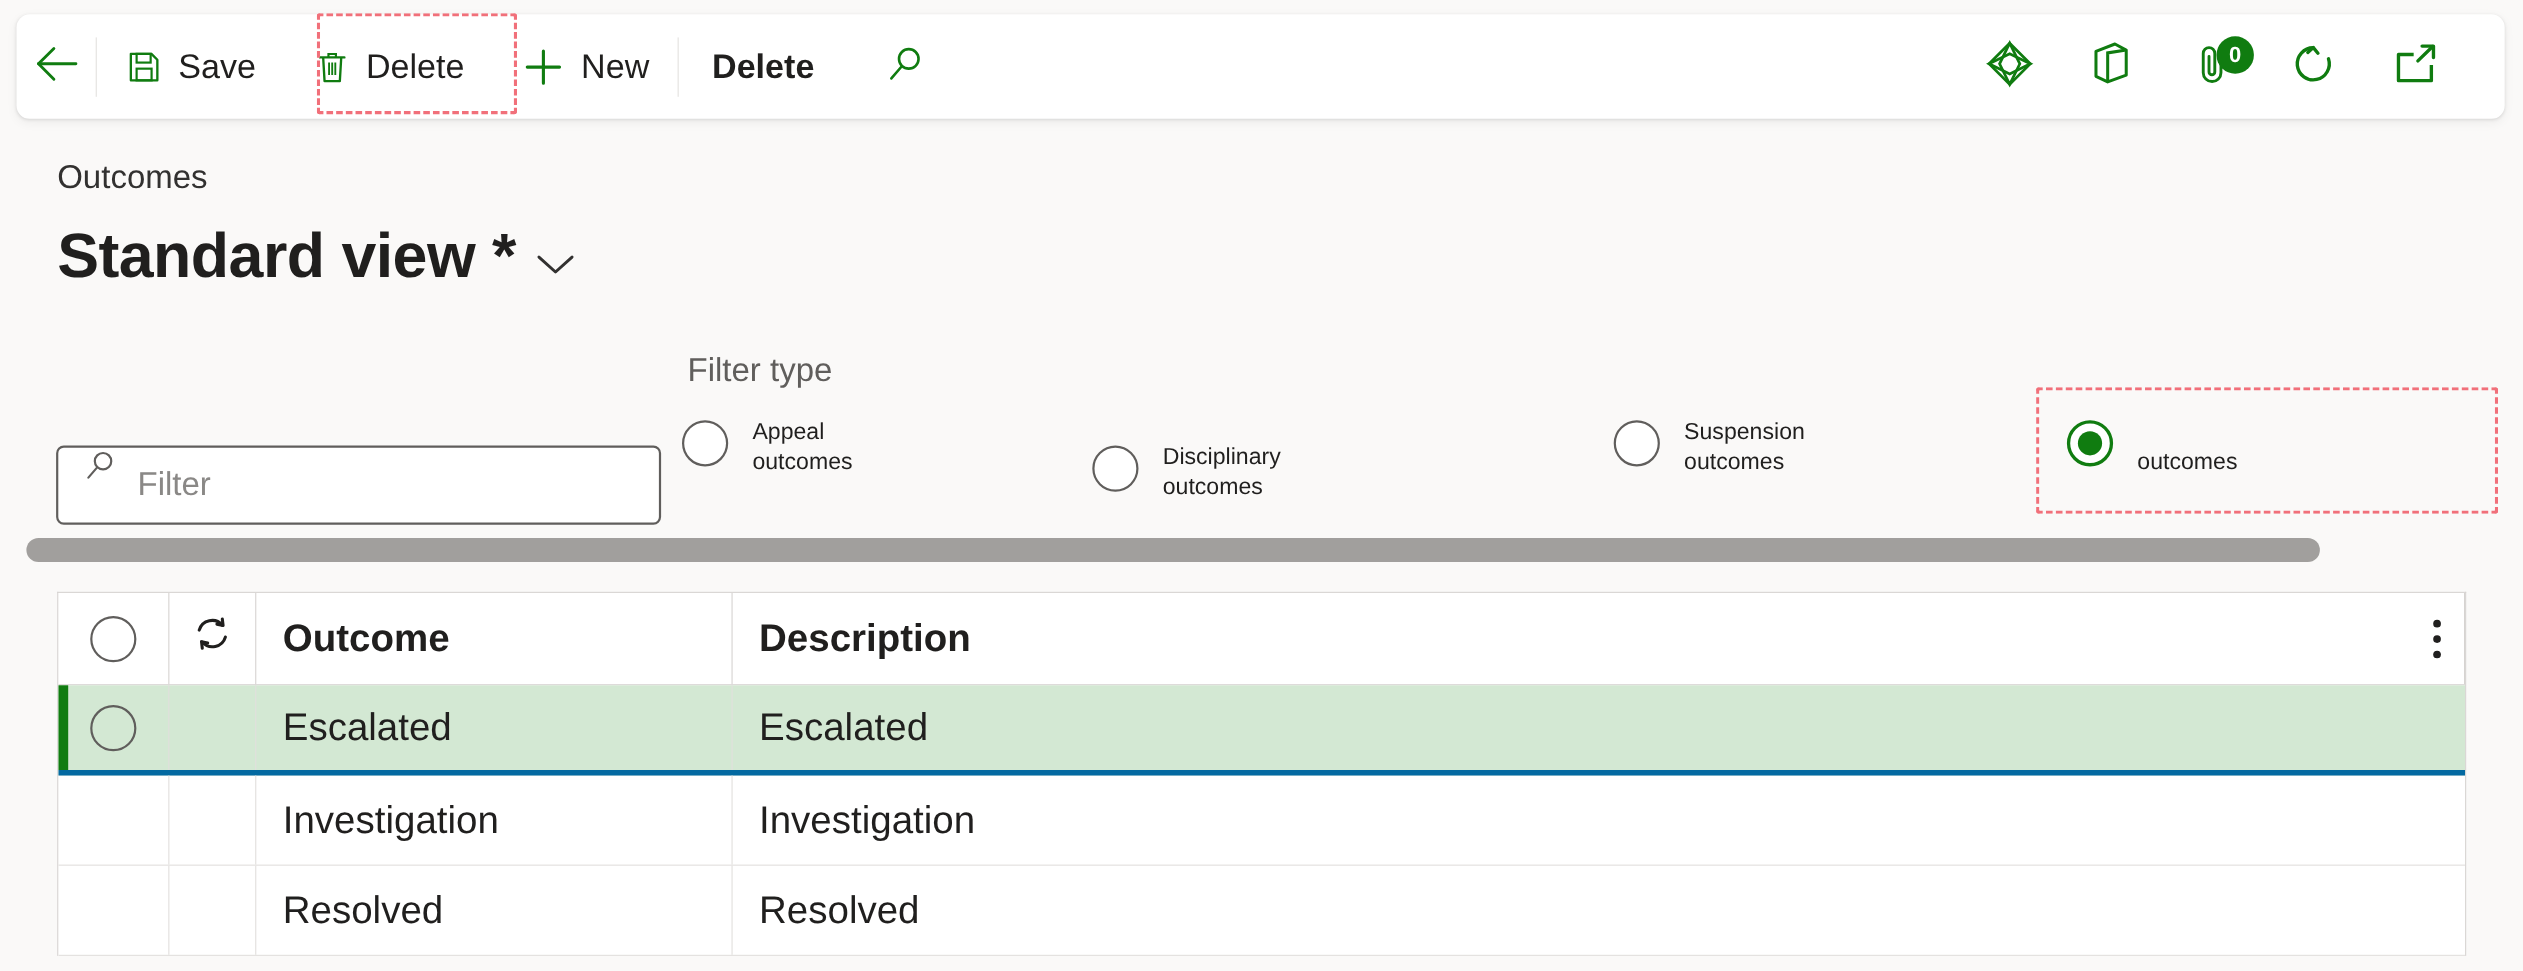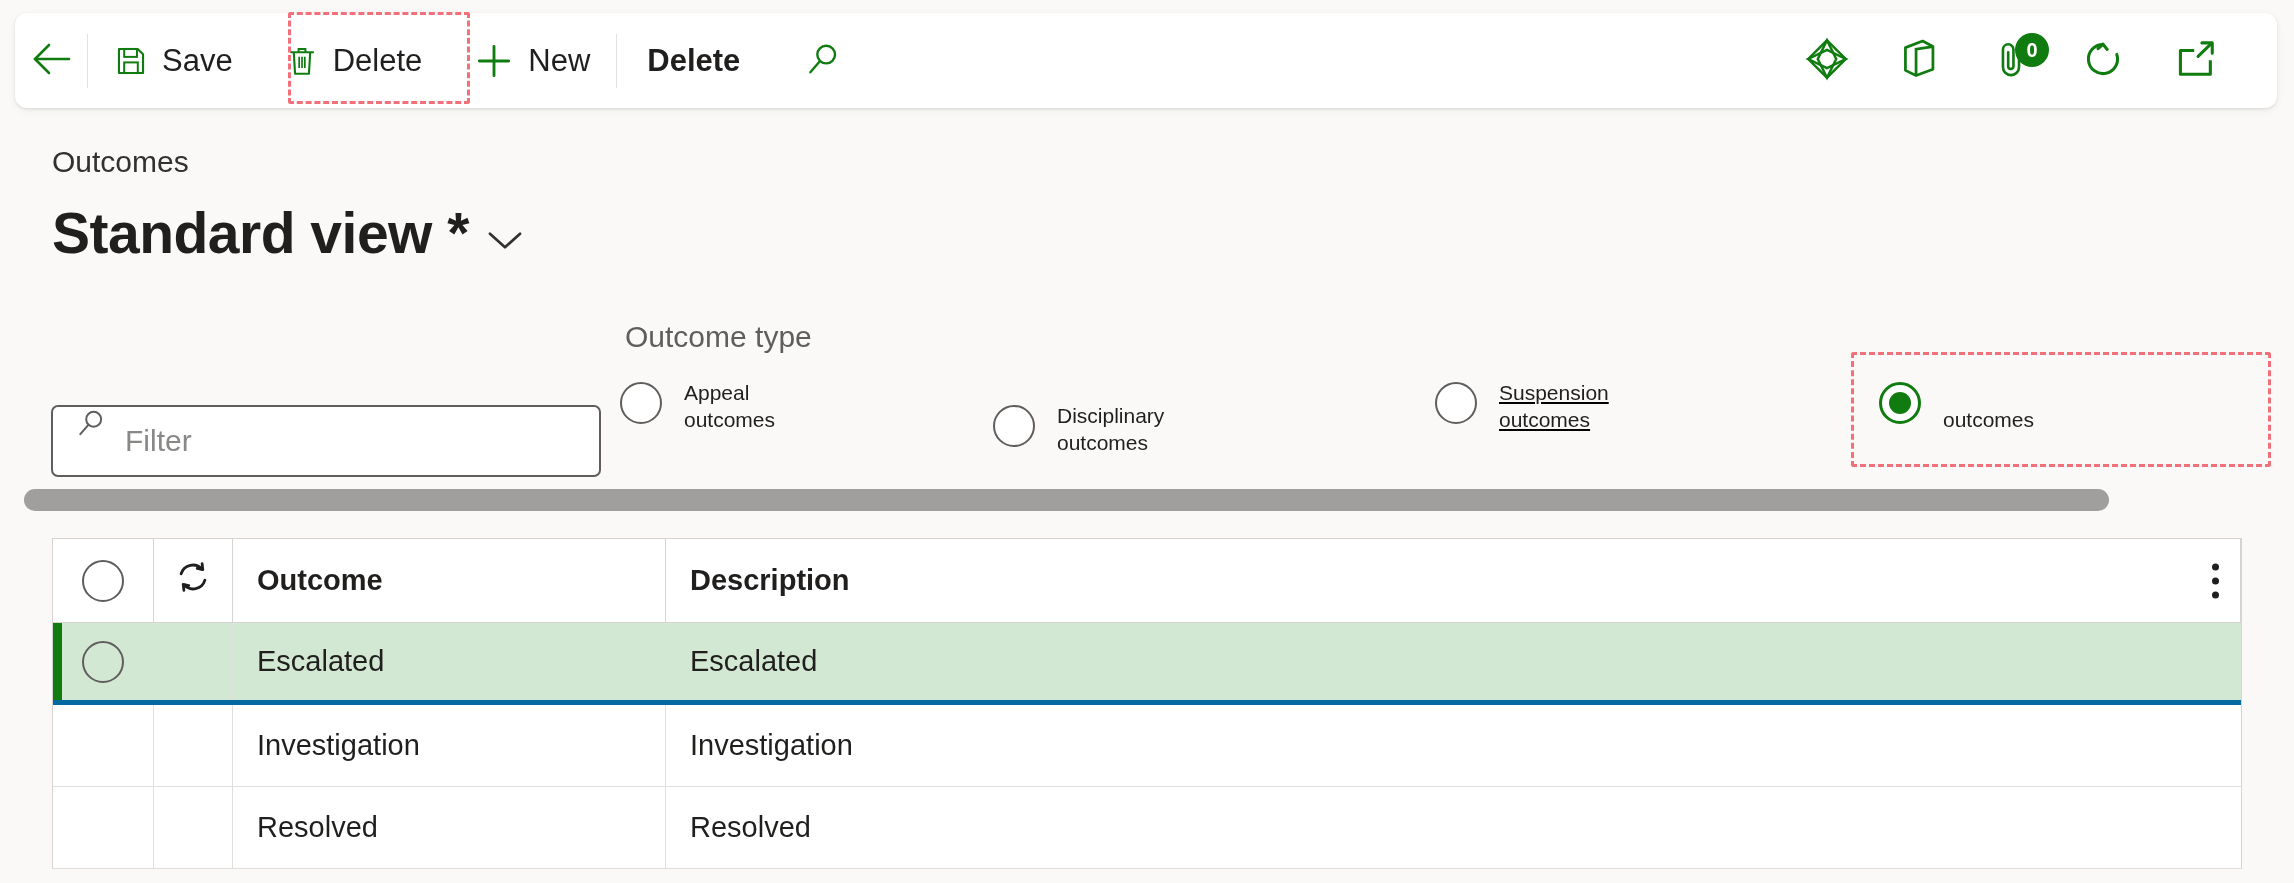--- a/index.html
+++ b/index.html
@@ -192,21 +192,21 @@
   .grow.selected { background: #d3e8d3; border-bottom: 5px solid #0369a1; }
   .grow.selected::before {
     content: "";
     position: absolute; left: 0; top: 0; bottom: 0;
     width: 9px; background: #107c10;
   }
   .gcell {
     display: flex; align-items: center;
     border-right: 1px solid #e1dfdd;
     padding: 0 14px;
-    font-size: 29px;
+    font-size: 35px;
     color: #201f1e;
   }
   .grow.header .gcell { border-right: 1px solid #d6d3d1; }
   .c-select { width: 101px; justify-content: center; }
   .c-refresh { width: 79px; justify-content: center; }
   .c-outcome { width: 433px; padding-left: 24px; }
   .c-desc { flex: 1; padding-left: 24px; border-right: none; }
   .grow.header .gcell { font-weight: 700; }
   .rowcircle {
     width: 42px; height: 42px; border-radius: 50%;
@@ -357,35 +357,35 @@
   <div class="filterbox">
     <span>
       <svg width="32" height="32" viewBox="0 0 24 24" fill="none">
         <circle cx="14" cy="9.2" r="5.6" stroke="#605e5c" stroke-width="1.5"></circle>
         <path d="M10 13.4 L4 20.4" stroke="#605e5c" stroke-width="1.5" stroke-linecap="round"></path>
       </svg>
     </span>
     <input type="text" placeholder="Filter" value="" style="">
   </div>
 
-  <div class="outcome-label">Outcome type</div>
+  <div class="outcome-label">Filter type</div>
 
   <div class="radiogroup">
 
     <label class="radio" style="left:0px; top:0px;">
       <span class="rdot"></span>
       <span class="rlabel"><span>Appeal</span><br><span>outcomes</span></span>
     </label>
 
     <label class="radio" style="left:373px; top:0px;margin-top:23px;">
       <span class="rdot"></span>
       <span class="rlabel"><span>Disciplinary</span><br><span>outcomes</span></span>
     </label>
 
-    <label class="radio" style="left:815px; top:0px;text-decoration:underline;">
+    <label class="radio" style="left:847px; top:0px;">
       <span class="rdot"></span>
       <span class="rlabel"><span>Suspension</span><br><span>outcomes</span></span>
     </label>
 
     <label class="radio" style="left:1259px; top:0px;">
       <span class="rdot checked"></span>
       <span class="rlabel"><br><span>outcomes</span></span>
     </label>
   </div>
 

